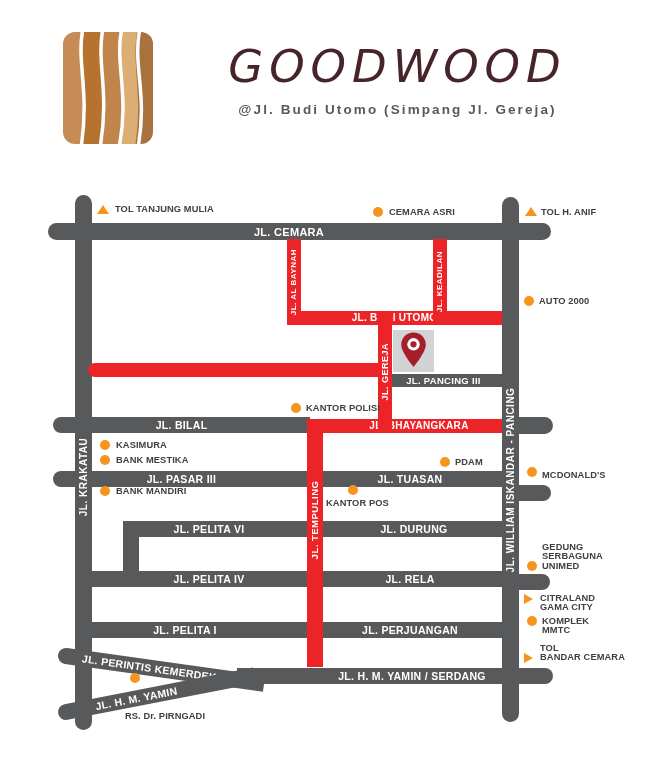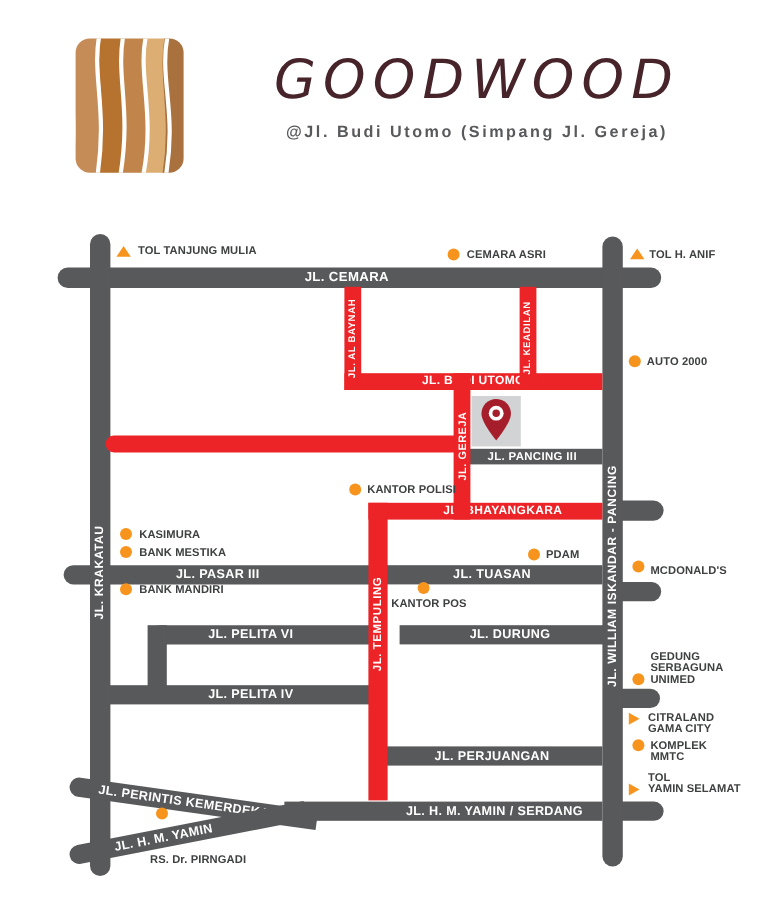--- a/index.html
+++ b/index.html
@@ -47,38 +47,47 @@
       <path d="M77,-4 C69,34 85,60 75,116" fill="none" stroke-width="3.5" stroke="#ffffff"></path>
     </g>
   </svg>
   <h1 class="page-title" id="title" style="margin: 0px; color: rgb(71, 35, 42);">GOODWOOD</h1>
   <div class="page-subtitle" id="subtitle" style="color: rgb(88, 89, 91);">@Jl. Budi Utomo (Simpang Jl. Gereja)</div>
 
   <div class="map" id="map">
       <div class="road" style="left: 48px; top: 223px; width: 503px; height: 17px; background: rgb(88, 89, 91); border-radius: 8.5px;">
         <span class="rlabel" style="font-size: 11px; position: absolute; left: 241px; top: 50%; transform: translate(-50%, -50%);">JL. CEMARA</span>
       </div>
+      <div class="road" style="left: 53px; top: 417px; width: 257px; height: 16px; background: rgb(88, 89, 91); border-radius: 8px 0px 0px 8px;">
+        <span class="rlabel">JL. BILAL</span>
+      </div>
       <div class="road" style="left: 53px; top: 471px; width: 257px; height: 16px; background: rgb(88, 89, 91); border-radius: 8px 0px 0px 8px;">
         <span class="rlabel">JL. PASAR III</span>
       </div>
       <div class="road" style="left: 318px; top: 471px; width: 184px; height: 16px; background: rgb(88, 89, 91); border-radius: 0px;">
         <span class="rlabel">JL. TUASAN</span>
       </div>
       <div class="road" style="left: 385px; top: 374px; width: 117px; height: 13px; background: rgb(88, 89, 91); border-radius: 0px;">
         <span class="rlabel" style="font-size: 9.5px;">JL. PANCING III</span>
       </div>
       <div class="road" style="left: 125px; top: 521px; width: 185px; height: 16px; background: rgb(88, 89, 91); border-radius: 8px 0px 0px 8px;">
         <span class="rlabel" style="position: absolute; left: 84px; top: 50%; transform: translate(-50%, -50%);">JL. PELITA VI</span>
       </div>
       <div class="road" style="left: 123px; top: 521px; width: 16px; height: 63px; background: rgb(88, 89, 91); border-radius: 0px;"></div>
-      <div class="road" style="left: 333px; top: 521px; width: 184px; height: 16px; background: rgb(88, 89, 91); border-radius: 0px;">
+      <div class="road" style="left: 322px; top: 521px; width: 184px; height: 16px; background: rgb(88, 89, 91); border-radius: 0px;">
         <span class="rlabel">JL. DURUNG</span>
       </div>
       <div class="road" style="left: 90px; top: 571px; width: 220px; height: 16px; background: rgb(88, 89, 91); border-radius: 0px;">
         <span class="rlabel" style="position: absolute; left: 119px; top: 50%; transform: translate(-50%, -50%);">JL. PELITA IV</span>
+      </div>
+      <div class="road" style="left: 318px; top: 571px; width: 184px; height: 16px; background: rgb(88, 89, 91); border-radius: 0px;">
+        <span class="rlabel">JL. RELA</span>
+      </div>
+      <div class="road" style="left: 90px; top: 622px; width: 220px; height: 16px; background: rgb(88, 89, 91); border-radius: 0px;">
+        <span class="rlabel" style="position: absolute; left: 95px; top: 50%; transform: translate(-50%, -50%);">JL. PELITA I</span>
       </div>
       <div class="road" style="left: 318px; top: 622px; width: 184px; height: 16px; background: rgb(88, 89, 91); border-radius: 0px;">
         <span class="rlabel">JL. PERJUANGAN</span>
       </div>
       <div class="road" style="left: 237px; top: 668px; width: 265px; height: 16px; background: rgb(88, 89, 91); border-radius: 0px;">
         <span class="rlabel" style="position: absolute; left: 175px; top: 50%; transform: translate(-50%, -50%);">JL. H. M. YAMIN / SERDANG</span>
       </div>
       <div class="road" style="left: 512px; top: 417px; width: 41px; height: 17px; background: rgb(88, 89, 91); border-radius: 0px 8.5px 8.5px 0px;"></div>
       <div class="road" style="left: 512px; top: 485px; width: 39px; height: 16px; background: rgb(88, 89, 91); border-radius: 0px 8px 8px 0px;"></div>
       <div class="road" style="left: 512px; top: 574px; width: 38px; height: 16px; background: rgb(88, 89, 91); border-radius: 0px 8px 8px 0px;"></div>
@@ -172,21 +181,21 @@
         <div>GAMA CITY</div>
       </div>
       <div class="poi-marker dot" style="background: rgb(247, 148, 30); left: 526.75px; top: 615.75px;"></div>
       <div class="poi-label" style="left: 542px; top: 617px; color: rgb(63, 64, 65);">
         <div>KOMPLEK</div>
         <div>MMTC</div>
       </div>
       <div class="poi-marker tri-right" style="border-left-color: rgb(247, 148, 30); left: 523.5px; top: 652.5px;"></div>
       <div class="poi-label" style="left: 540px; top: 644px; color: rgb(63, 64, 65);">
         <div>TOL</div>
-        <div>YAMIN SELAMAT</div>
+        <div>BANDAR CEMARA</div>
       </div>
       <div class="poi-marker dot" style="background: rgb(247, 148, 30); left: 129.75px; top: 672.75px;"></div>
       <div class="poi-label" style="left: 125px; top: 712px; color: rgb(63, 64, 65);">
         <div>RS. Dr. PIRNGADI</div>
       </div>
     </div>
 
   <div class="pin-square" id="pinsquare" style="background: rgb(210, 211, 213);"></div>
   <svg class="pin-svg" width="27" height="36" viewBox="0 0 27 36">
     <path id="pinbody" d="M13.5 0.5 C6.6 0.5 1.2 5.9 1.2 12.8 c0 7.6 12.3 22.2 12.3 22.2 s12.3 -14.6 12.3 -22.2 C25.8 5.9 20.4 0.5 13.5 0.5 z" fill="#A61E2B"></path>

